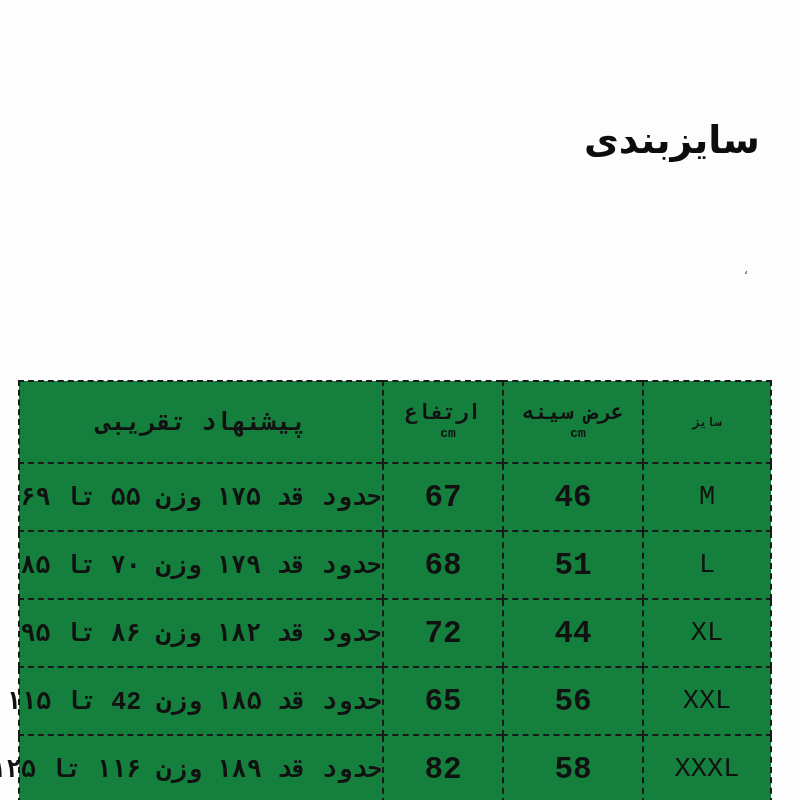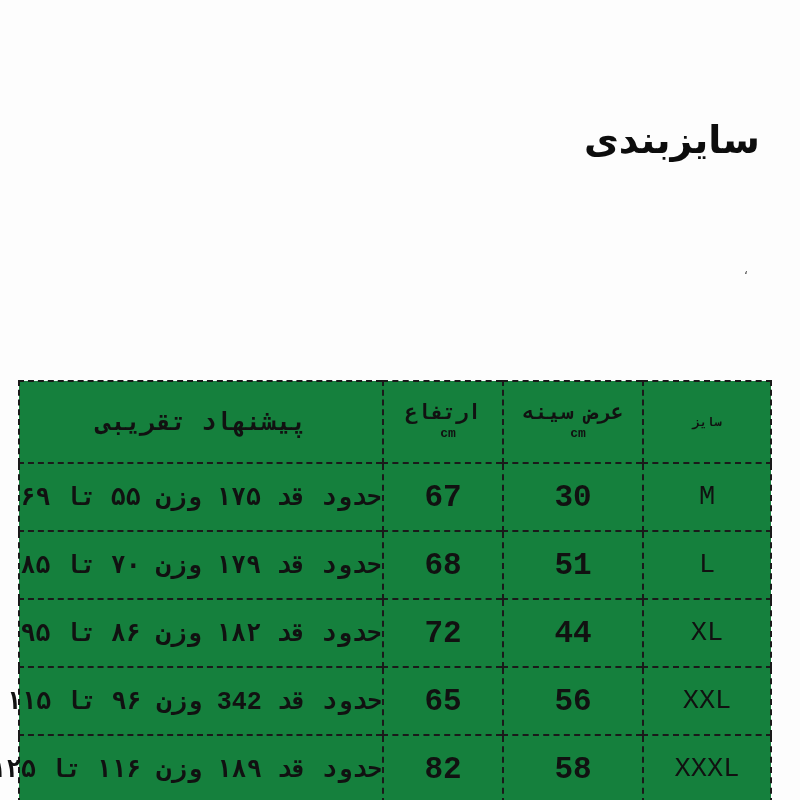--- a/index.html
+++ b/index.html
@@ -147,41 +147,41 @@
             </div>
           </th>
           <th class="col-note">
             <div class="hdr-note">پیشنهاد تقریبی</div>
           </th>
         </tr>
       </thead>
       <tbody>
         <tr>
           <td class="cell-size">M</td>
-          <td class="cell-num">30</td>
+          <td class="cell-num">46</td>
           <td class="cell-num">67</td>
           <td class="cell-note">حدود قد ۱۷۵ وزن ۵۵ تا ۶۹</td>
         </tr>
         <tr>
           <td class="cell-size">L</td>
           <td class="cell-num">51</td>
           <td class="cell-num">68</td>
           <td class="cell-note">حدود قد ۱۷۹ وزن ۷۰ تا ۸۵</td>
         </tr>
         <tr>
           <td class="cell-size">XL</td>
           <td class="cell-num">44</td>
           <td class="cell-num">72</td>
           <td class="cell-note">حدود قد ۱۸۲ وزن ۸۶ تا ۹۵</td>
         </tr>
         <tr>
           <td class="cell-size">XXL</td>
           <td class="cell-num">56</td>
           <td class="cell-num">65</td>
-          <td class="cell-note">حدود قد 342 وزن ۹۶ تا ۱۱۵</td>
+          <td class="cell-note">حدود قد ۱۸۵ وزن 42 تا ۱۱۵</td>
         </tr>
         <tr>
           <td class="cell-size">XXXL</td>
           <td class="cell-num">58</td>
           <td class="cell-num">82</td>
           <td class="cell-note">حدود قد ۱۸۹ وزن ۱۱۶ تا ۱۲۵</td>
         </tr>
       </tbody>
     </table>
   </div>

